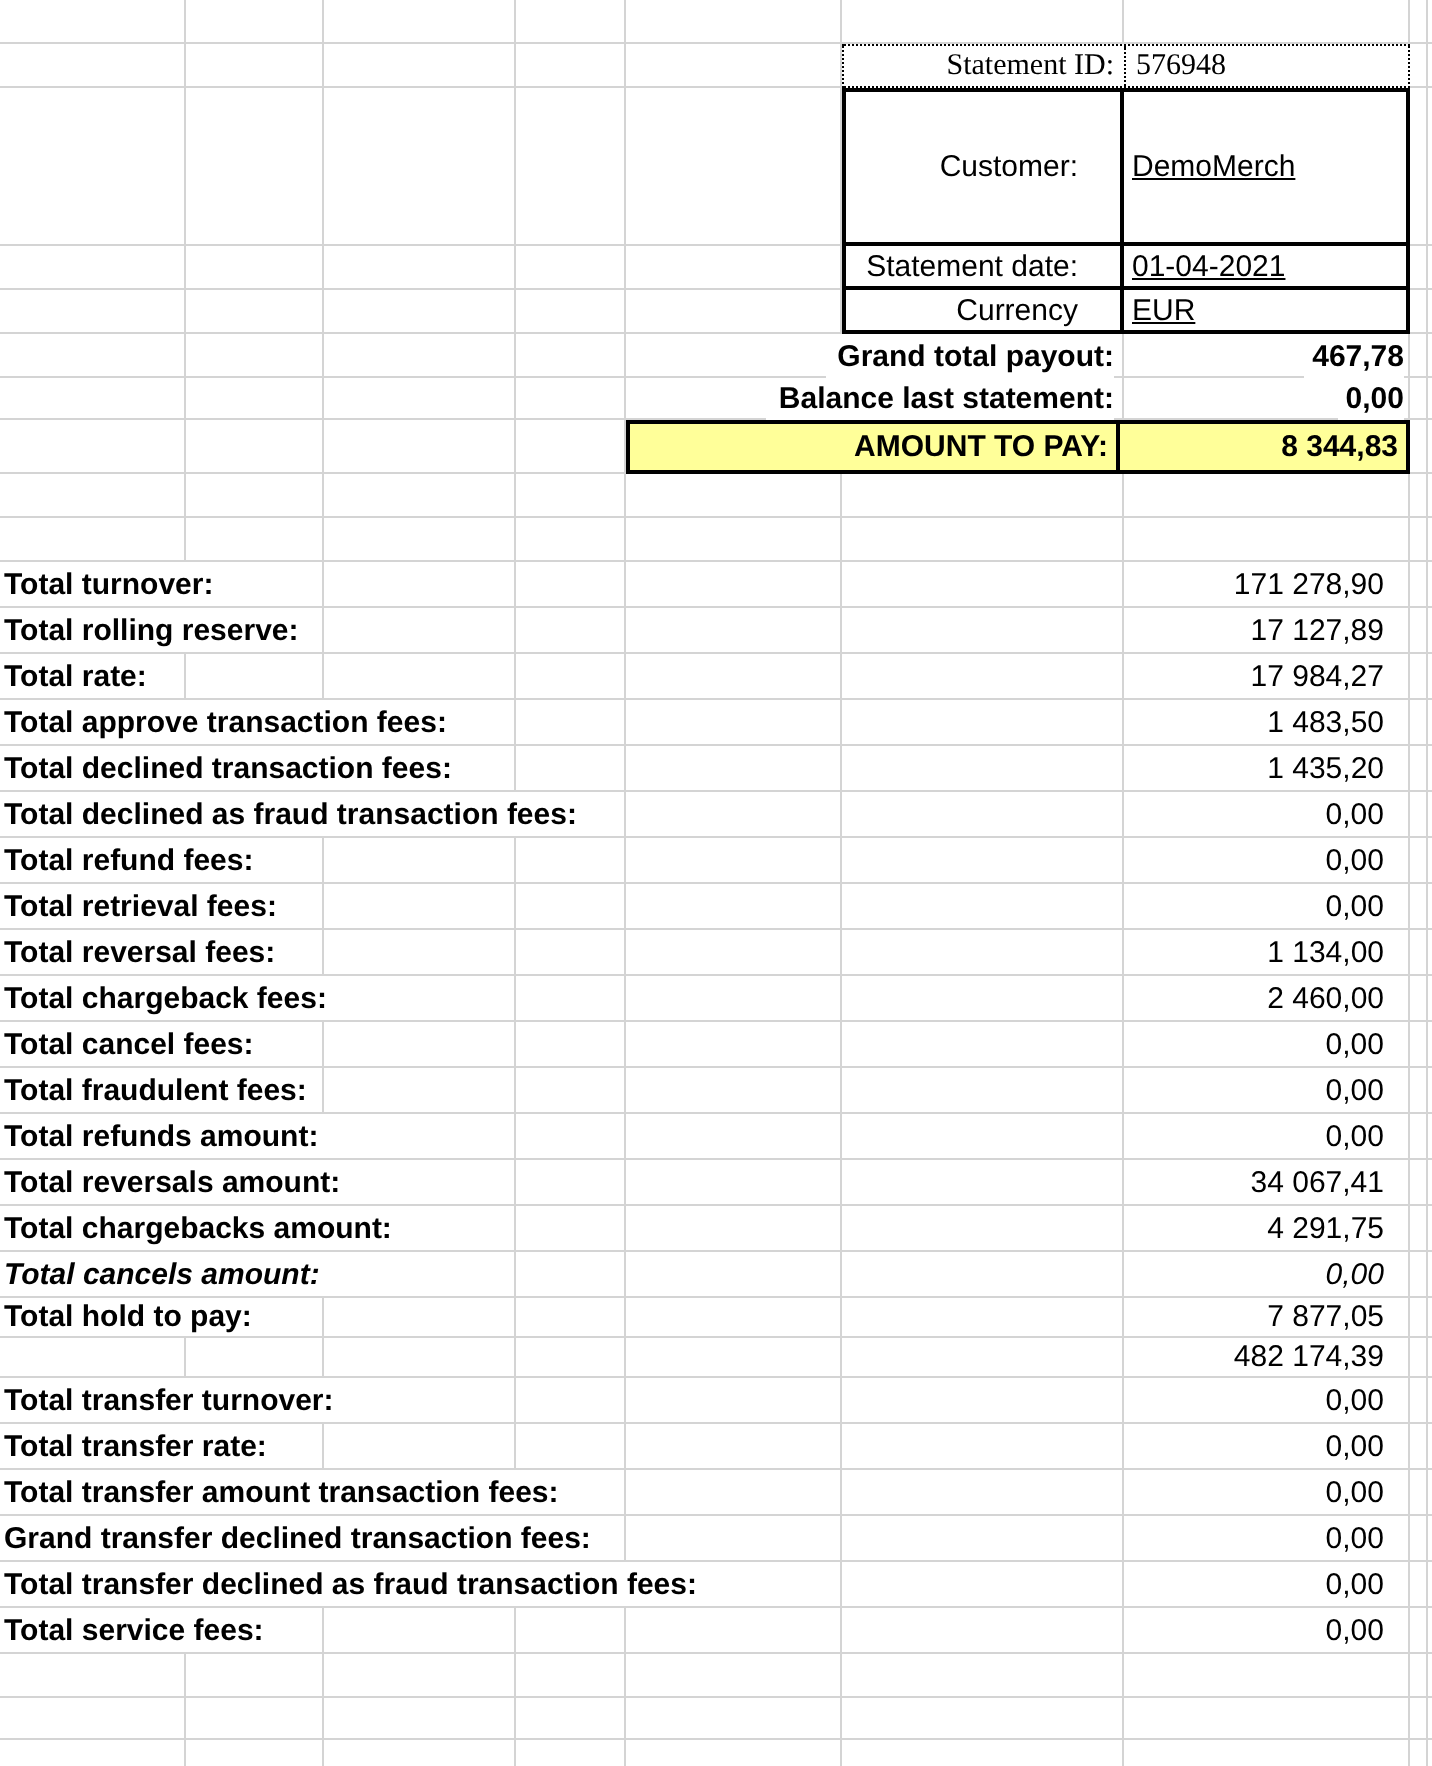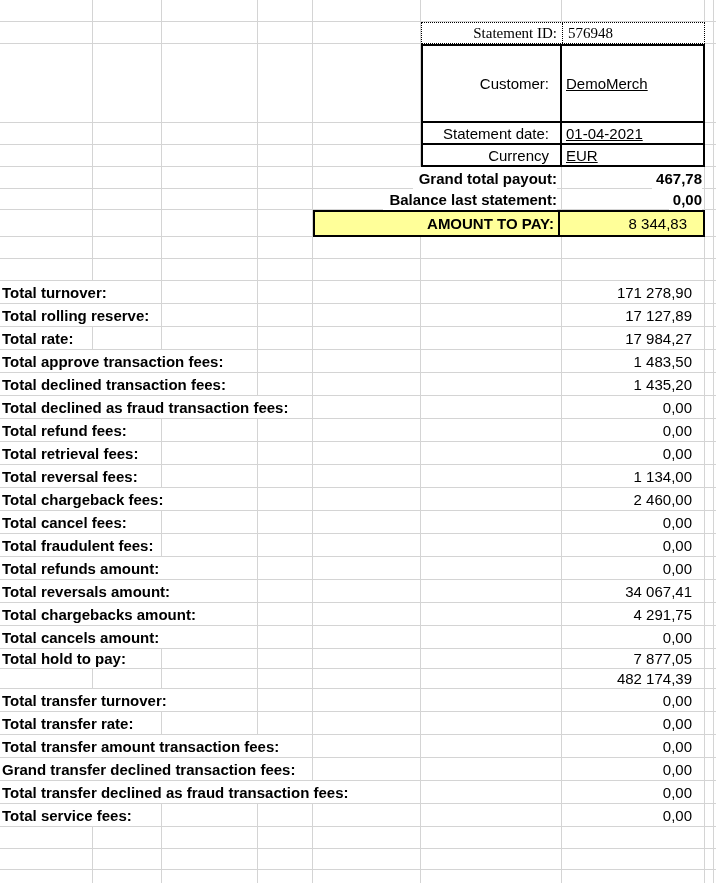--- a/index.html
+++ b/index.html
@@ -69,21 +69,21 @@
     position:absolute; left:421px; top:44px; width:284px; height:123px;
     box-sizing:border-box;
     border:2px solid #000;
     background:#fff;
     display:flex; flex-direction:column;
   }
   .stmt-box .row { display:flex; box-sizing:border-box; }
   .stmt-box .row.r-customer { height:75px; }
   .stmt-box .row.r-date, .stmt-box .row.r-currency { height:22px; border-top:2px solid #000; }
   .stmt-box .lbl {
-    box-sizing:border-box; width:139px; padding-right:11px;
+    box-sizing:border-box; width:139px; padding-right:21px;
     border-right:2px solid #000;
     display:flex; align-items:center; justify-content:flex-end;
   }
   .stmt-box .val {
     flex:1; padding-left:4px;
     display:flex; align-items:center;text-decoration:underline;
   }
   
   .sum-row { position:absolute; left:0; width:716px; }
   .sum-row .s-label {
@@ -108,23 +108,23 @@
     background:#ffff99;
     display:flex;
   }
   .amount-box .a-label {
     box-sizing:border-box; width:245px; padding-right:4px;
     border-right:2px solid #000;
     display:flex; align-items:center; justify-content:flex-end;
     font-weight:bold; white-space:nowrap;
   }
   .amount-box .a-value {
-    flex:1; box-sizing:border-box; padding-right:16px;
-    display:flex; align-items:center; justify-content:flex-end;
-    font-weight:normal; white-space:nowrap;
+    flex:1; box-sizing:border-box; padding-right:4px;
+    display:flex; align-items:center; justify-content:flex-end;
+    font-weight:bold; white-space:nowrap;
   }
 </style>
 </head>
 <body>
 
 <div class="sheet">
 
   <div id="grid-rows">
       <div class="grid-row" style="height: 22px;"></div>
       <div class="grid-row" style="height: 22px;"></div>
@@ -144,21 +144,21 @@
       <div class="grid-row" style="height: 23px;"><span class="t-label">Total declined as fraud transaction fees:</span><span class="t-value">0,00</span></div>
       <div class="grid-row" style="height: 23px;"><span class="t-label">Total refund fees:</span><span class="t-value">0,00</span></div>
       <div class="grid-row" style="height: 23px;"><span class="t-label">Total retrieval fees:</span><span class="t-value">0,00</span></div>
       <div class="grid-row" style="height: 23px;"><span class="t-label">Total reversal fees:</span><span class="t-value">1 134,00</span></div>
       <div class="grid-row" style="height: 23px;"><span class="t-label">Total chargeback fees:</span><span class="t-value">2 460,00</span></div>
       <div class="grid-row" style="height: 23px;"><span class="t-label">Total cancel fees:</span><span class="t-value">0,00</span></div>
       <div class="grid-row" style="height: 23px;"><span class="t-label">Total fraudulent fees:</span><span class="t-value">0,00</span></div>
       <div class="grid-row" style="height: 23px;"><span class="t-label">Total refunds amount:</span><span class="t-value">0,00</span></div>
       <div class="grid-row" style="height: 23px;"><span class="t-label">Total reversals amount:</span><span class="t-value">34 067,41</span></div>
       <div class="grid-row" style="height: 23px;"><span class="t-label">Total chargebacks amount:</span><span class="t-value">4 291,75</span></div>
-      <div class="grid-row" style="height: 23px;"><span class="t-label">Total cancels amount:</span><span class="t-value">0,00</span></div>
+      <div class="grid-row" style="height: 23px; font-style: italic;"><span class="t-label">Total cancels amount:</span><span class="t-value">0,00</span></div>
       <div class="grid-row" style="height: 20px;"><span class="t-label">Total hold to pay:</span><span class="t-value">7 877,05</span></div>
       <div class="grid-row" style="height: 20px;"><span class="t-value">482 174,39</span></div>
       <div class="grid-row" style="height: 23px;"><span class="t-label">Total transfer turnover:</span><span class="t-value">0,00</span></div>
       <div class="grid-row" style="height: 23px;"><span class="t-label">Total transfer rate:</span><span class="t-value">0,00</span></div>
       <div class="grid-row" style="height: 23px;"><span class="t-label">Total transfer amount transaction fees:</span><span class="t-value">0,00</span></div>
       <div class="grid-row" style="height: 23px;"><span class="t-label">Grand transfer declined transaction fees:</span><span class="t-value">0,00</span></div>
       <div class="grid-row" style="height: 23px;"><span class="t-label">Total transfer declined as fraud transaction fees:</span><span class="t-value">0,00</span></div>
       <div class="grid-row" style="height: 23px;"><span class="t-label">Total service fees:</span><span class="t-value">0,00</span></div>
       <div class="grid-row" style="height: 22px;"></div>
       <div class="grid-row" style="height: 21px;"></div>

